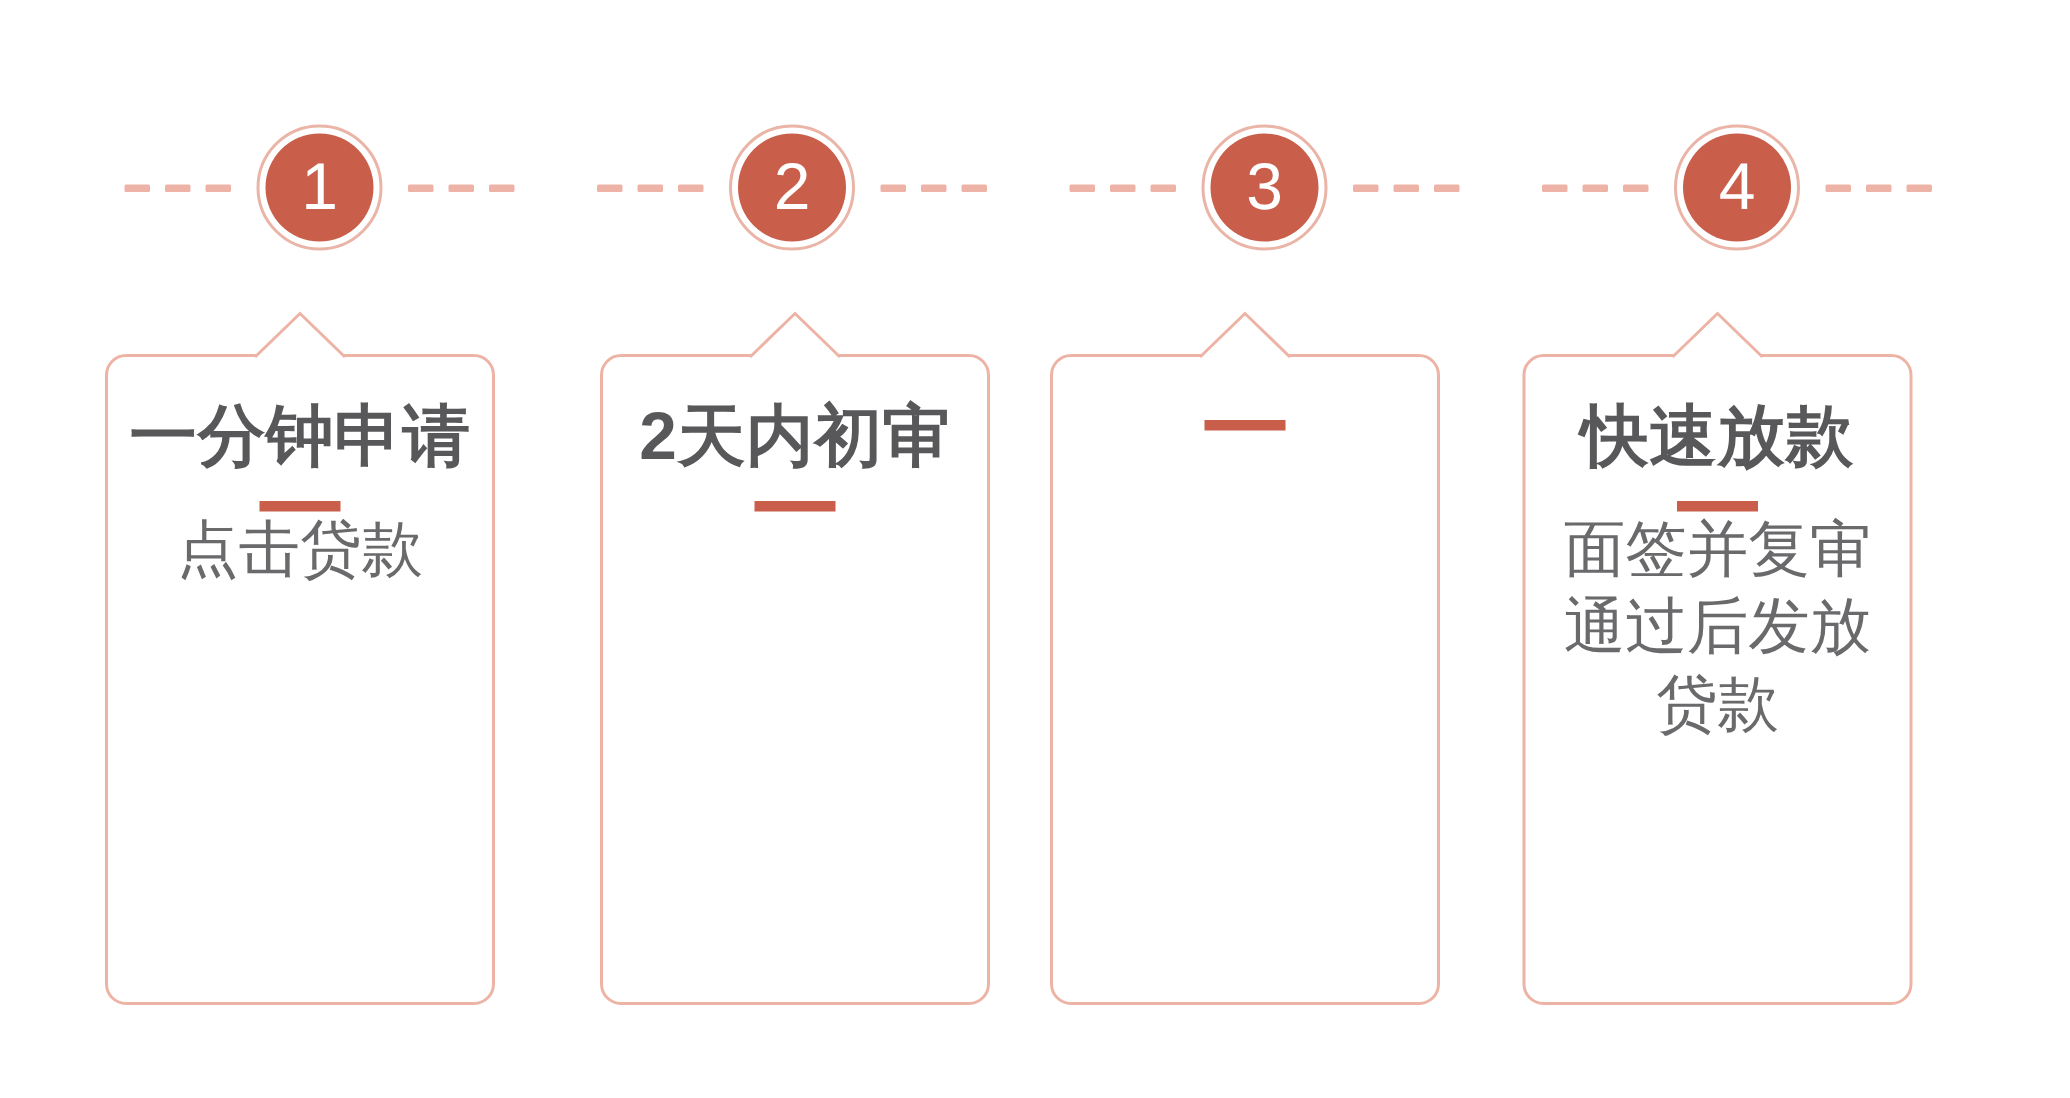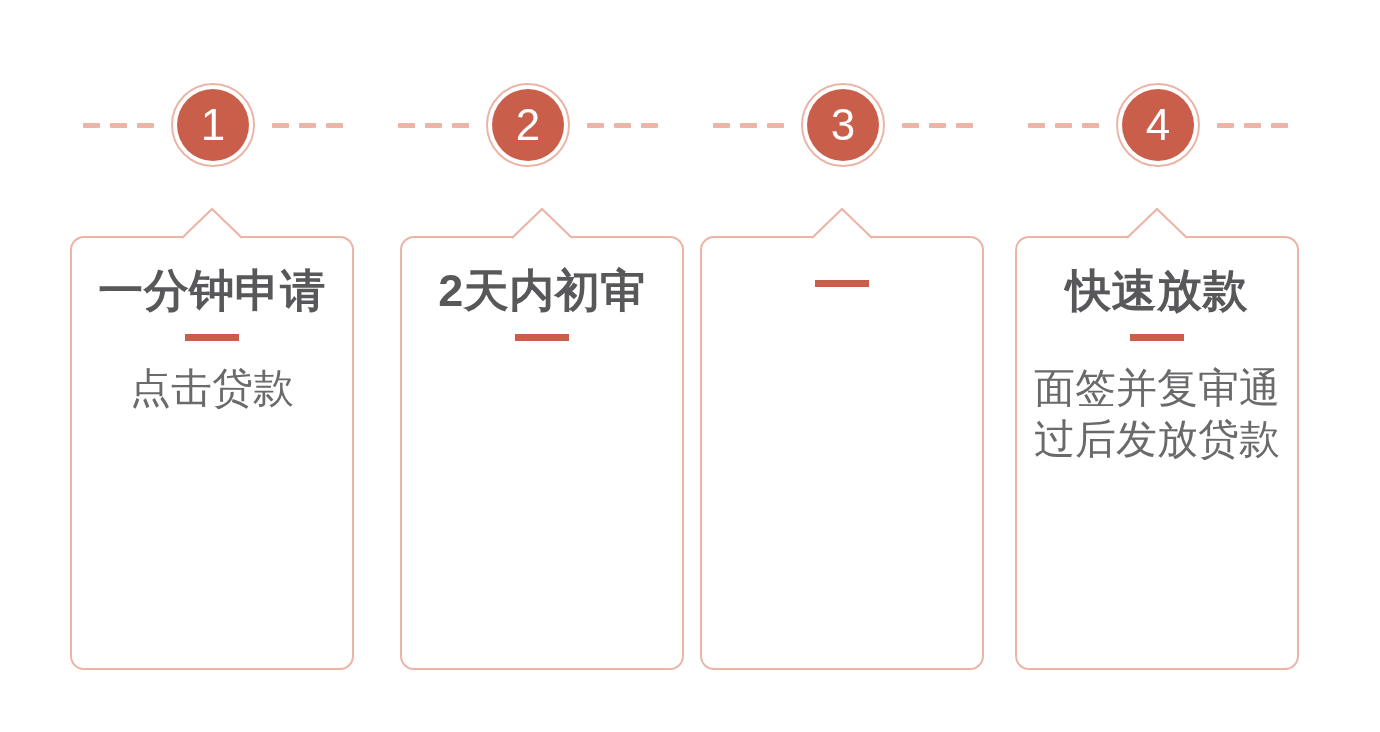--- a/index.html
+++ b/index.html
@@ -99,21 +99,21 @@
     position: absolute;
     left: 0;
     top: 0;
     width: 1380px;
     height: 732px;
   }
 
   .card {
     position: absolute;
     top: 236px;
-    width: 284px;
+    width: 260px;
     height: 434px;
     border: 2px solid #edb4a6;
     border-radius: 14px;
     background: #ffffff;
     box-sizing: border-box;
   }
 
   
   .notch {
     position: absolute;
@@ -148,21 +148,20 @@
   }
 
   .card-divider {
     width: 54px;
     height: 7px;
     background: #c95f4b;
     margin-top: 16px;
   }
 
   .card-text {
-    margin-top: 22px;
     font-size: 41px;
     font-weight: 400;
     color: #6a6a6c;
     line-height: 1.25;
     text-align: center;
     width: 100%;
     letter-spacing: 0;
   }
 </style>
 </head>

